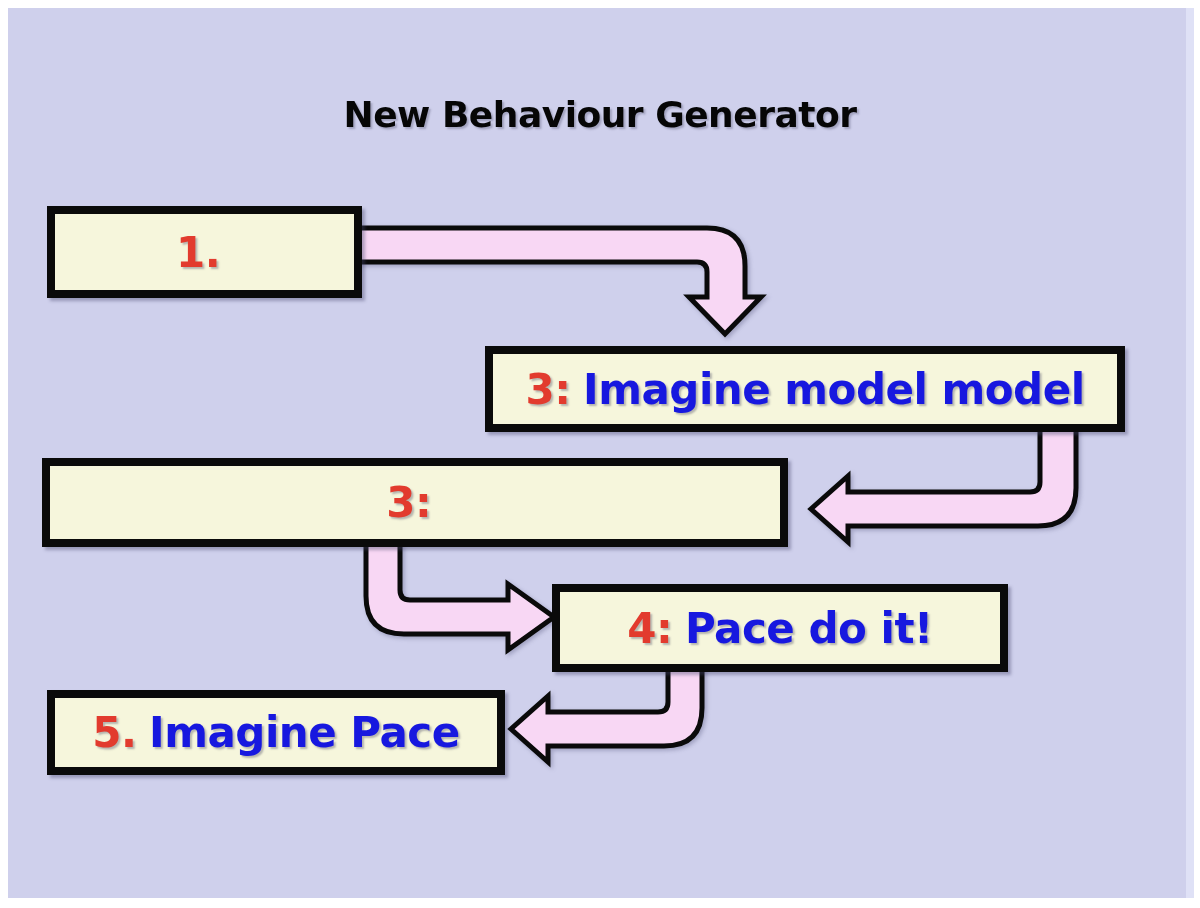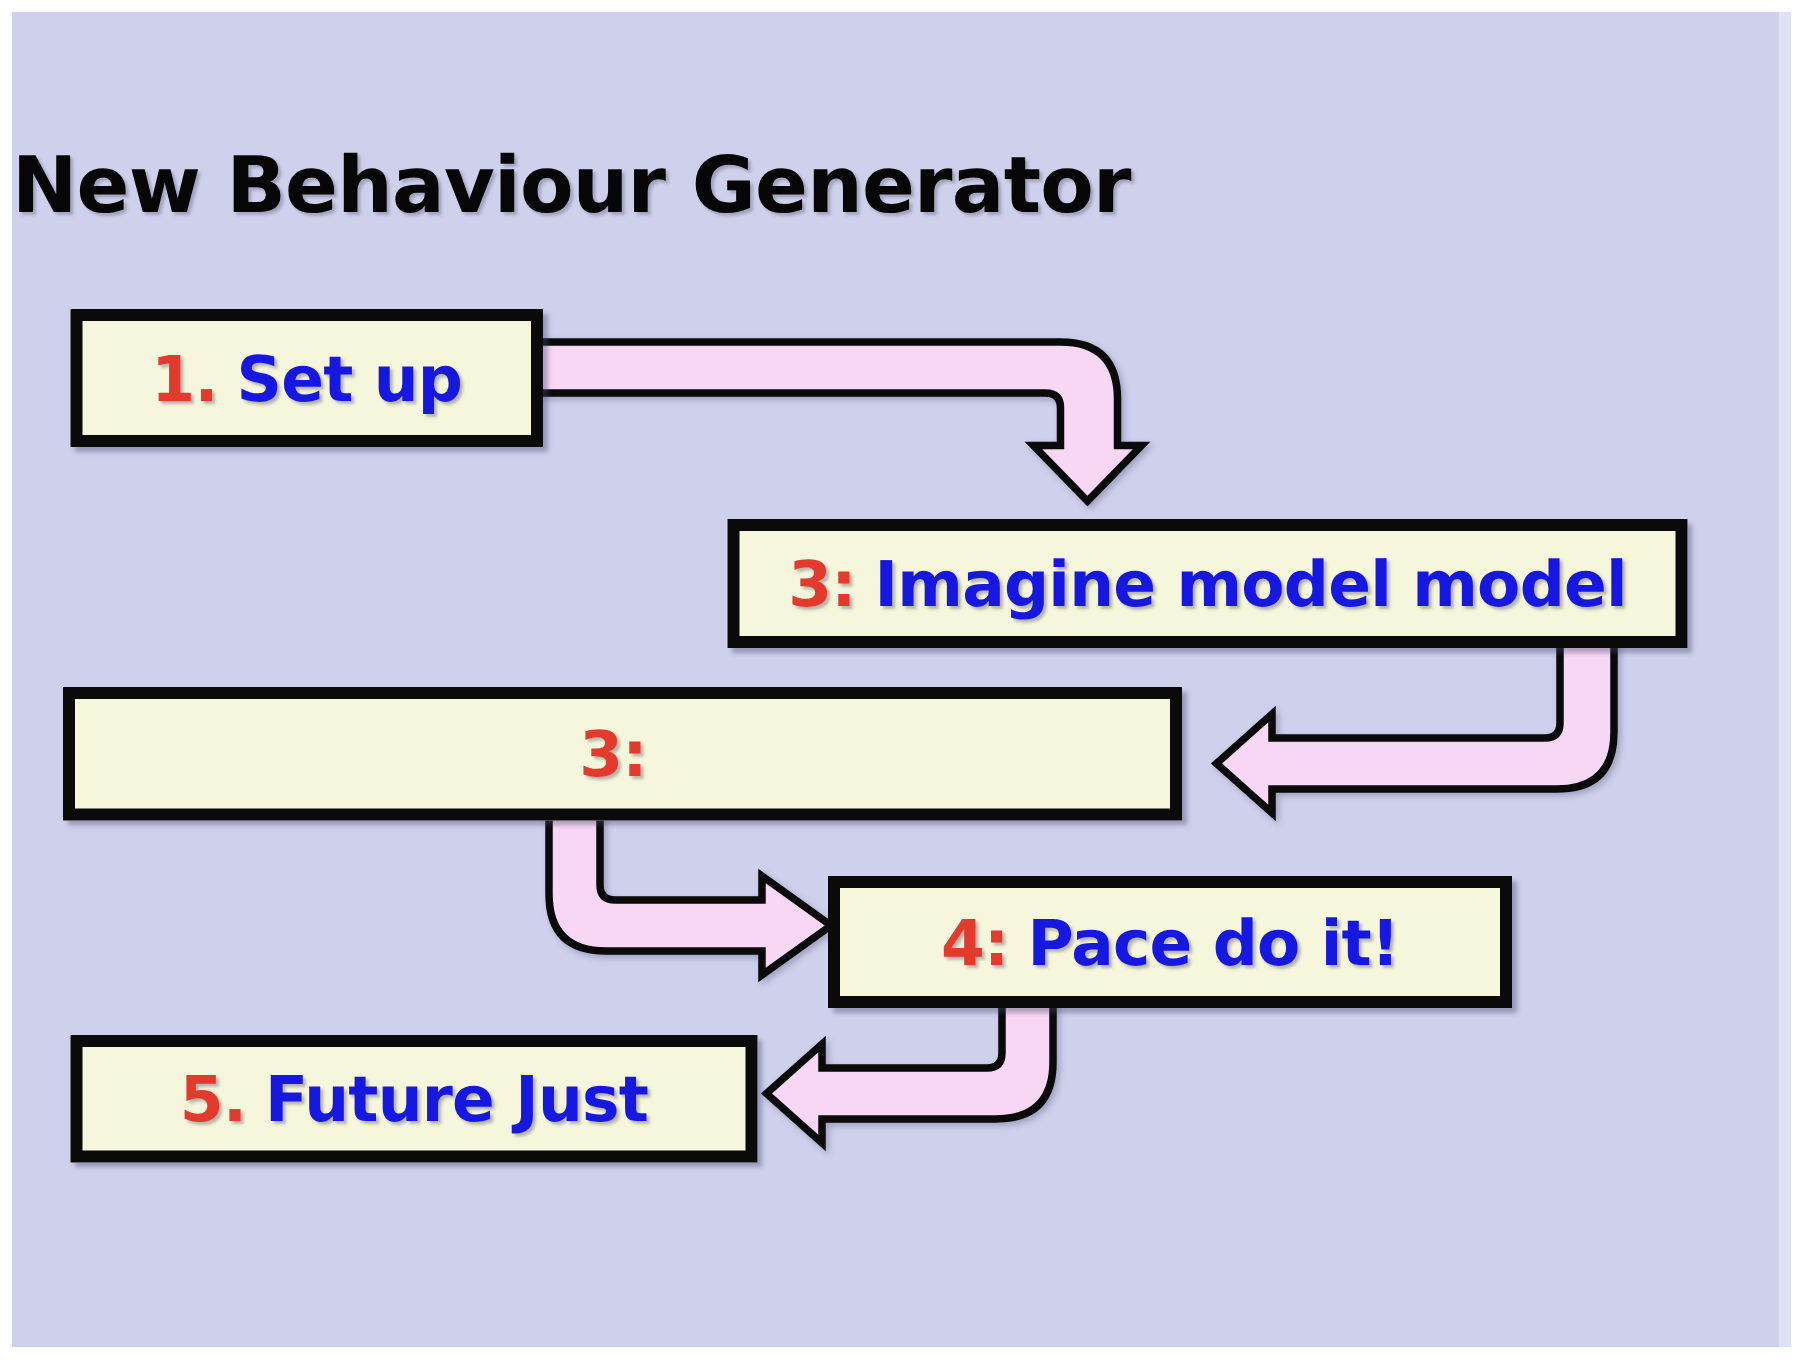--- a/index.html
+++ b/index.html
@@ -31,22 +31,22 @@
     width: 8px;
     height: 890px;
     background: var(--edge-strip, #dfe1f6);
   }
   .title {
     position: absolute;
     left: 0;
     top: 86px;
     width: 1184px;
     margin: 0;
-    text-align: left;
-    font-size: 52px;
+    text-align: center;
+    font-size: 36px;
     font-weight: bold;
     letter-spacing: -0.5px;
     color: var(--title-color, #060606);
     text-shadow: 2px 2px 2px rgba(60,60,90,0.30);
   }
   .arrows {
     position: absolute;
     left: -8px;  
     top: -8px;
     width: 1200px;
@@ -94,37 +94,36 @@
 
     <svg class="arrows" viewBox="0 0 1200 908" aria-hidden="true">
       <path d="M 356 228 L 707 228 Q 745 228 745 266 L 745 297 L 761 297 L 725 334 L 689 297 L 707 297 L 707 272 Q 707 262 697 262 L 356 262 Z"></path>
       <path d="M 1040 426 L 1040 482 Q 1040 492 1030 492 L 848 492 L 848 476 L 811 509 L 848 542 L 848 526 L 1038 526 Q 1076 526 1076 488 L 1076 426 Z"></path>
       <path d="M 366 543 L 366 596 Q 366 634 404 634 L 508 634 L 508 650 L 554 617 L 508 584 L 508 600 L 410 600 Q 400 600 400 590 L 400 543 Z"></path>
       <path d="M 668 666 L 668 702 Q 668 712 658 712 L 548 712 L 548 696 L 511 729 L 548 762 L 548 746 L 664 746 Q 702 746 702 708 L 702 666 Z"></path>
     </svg>
 
     <div class="box b1">
       <span class="num">1.</span>
-      <span class="lbl">Set up</span>
     </div>
 
     <div class="box b2">
       <span class="num">3:</span>
       <span class="lbl">Imagine model model</span>
     </div>
 
     <div class="box b3">
       <span class="num">3:</span>
     </div>
 
     <div class="box b4">
       <span class="num">4:</span>
       <span class="lbl">Pace do it!</span>
     </div>
 
     <div class="box b5">
       <span class="num">5.</span>
-      <span class="lbl">Future Just</span>
+      <span class="lbl">Imagine Pace</span>
     </div>
 
   </div>
   <div class="edge-strip"></div>
 </div>
 
 </body></html>

